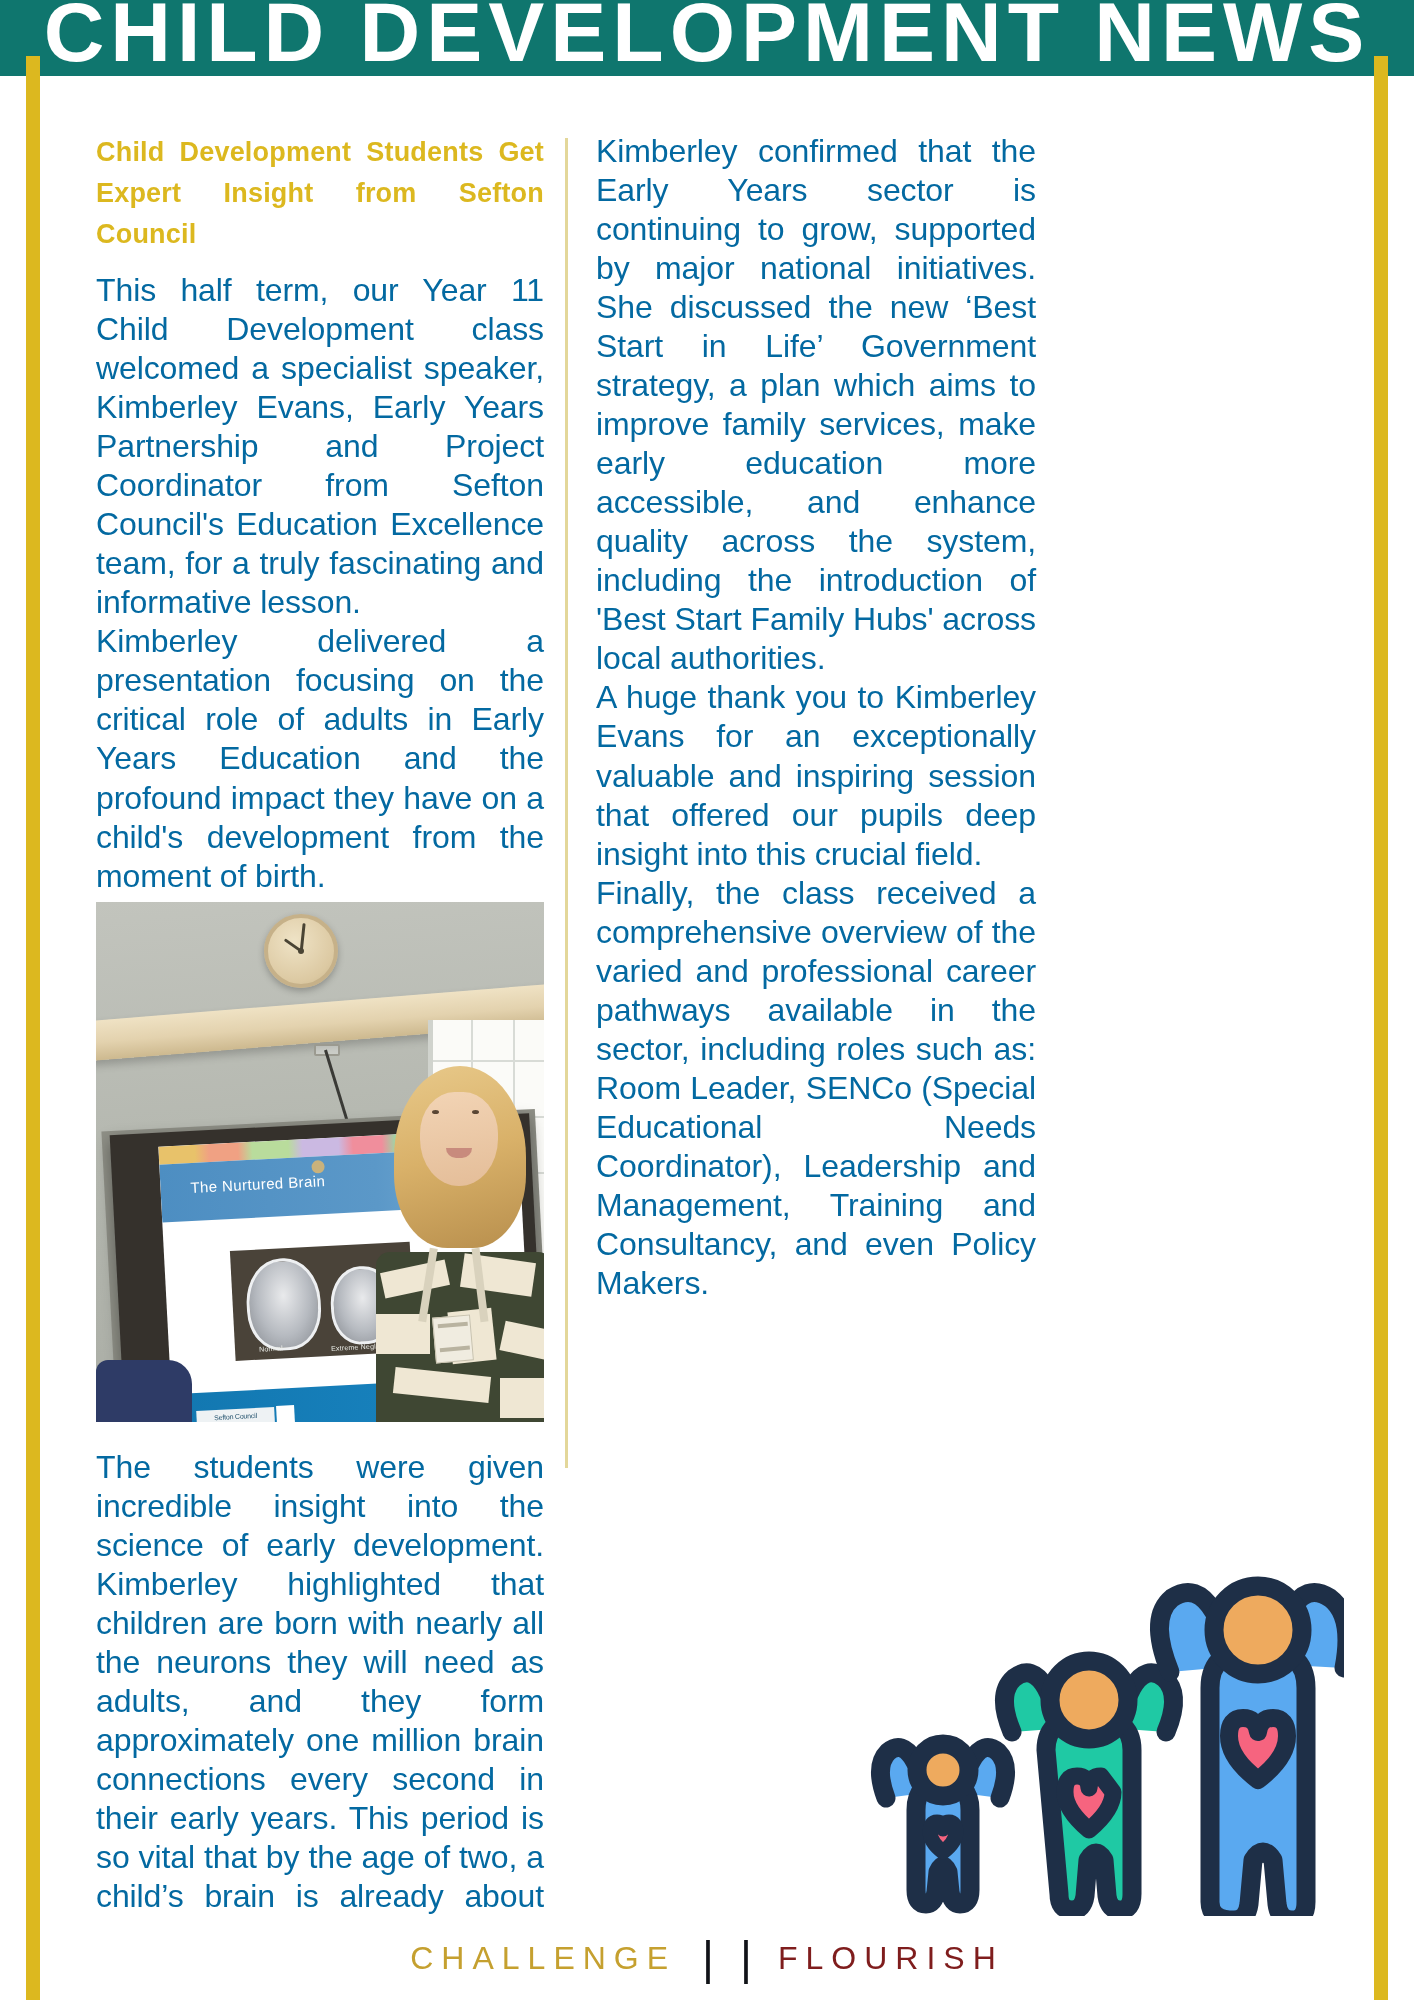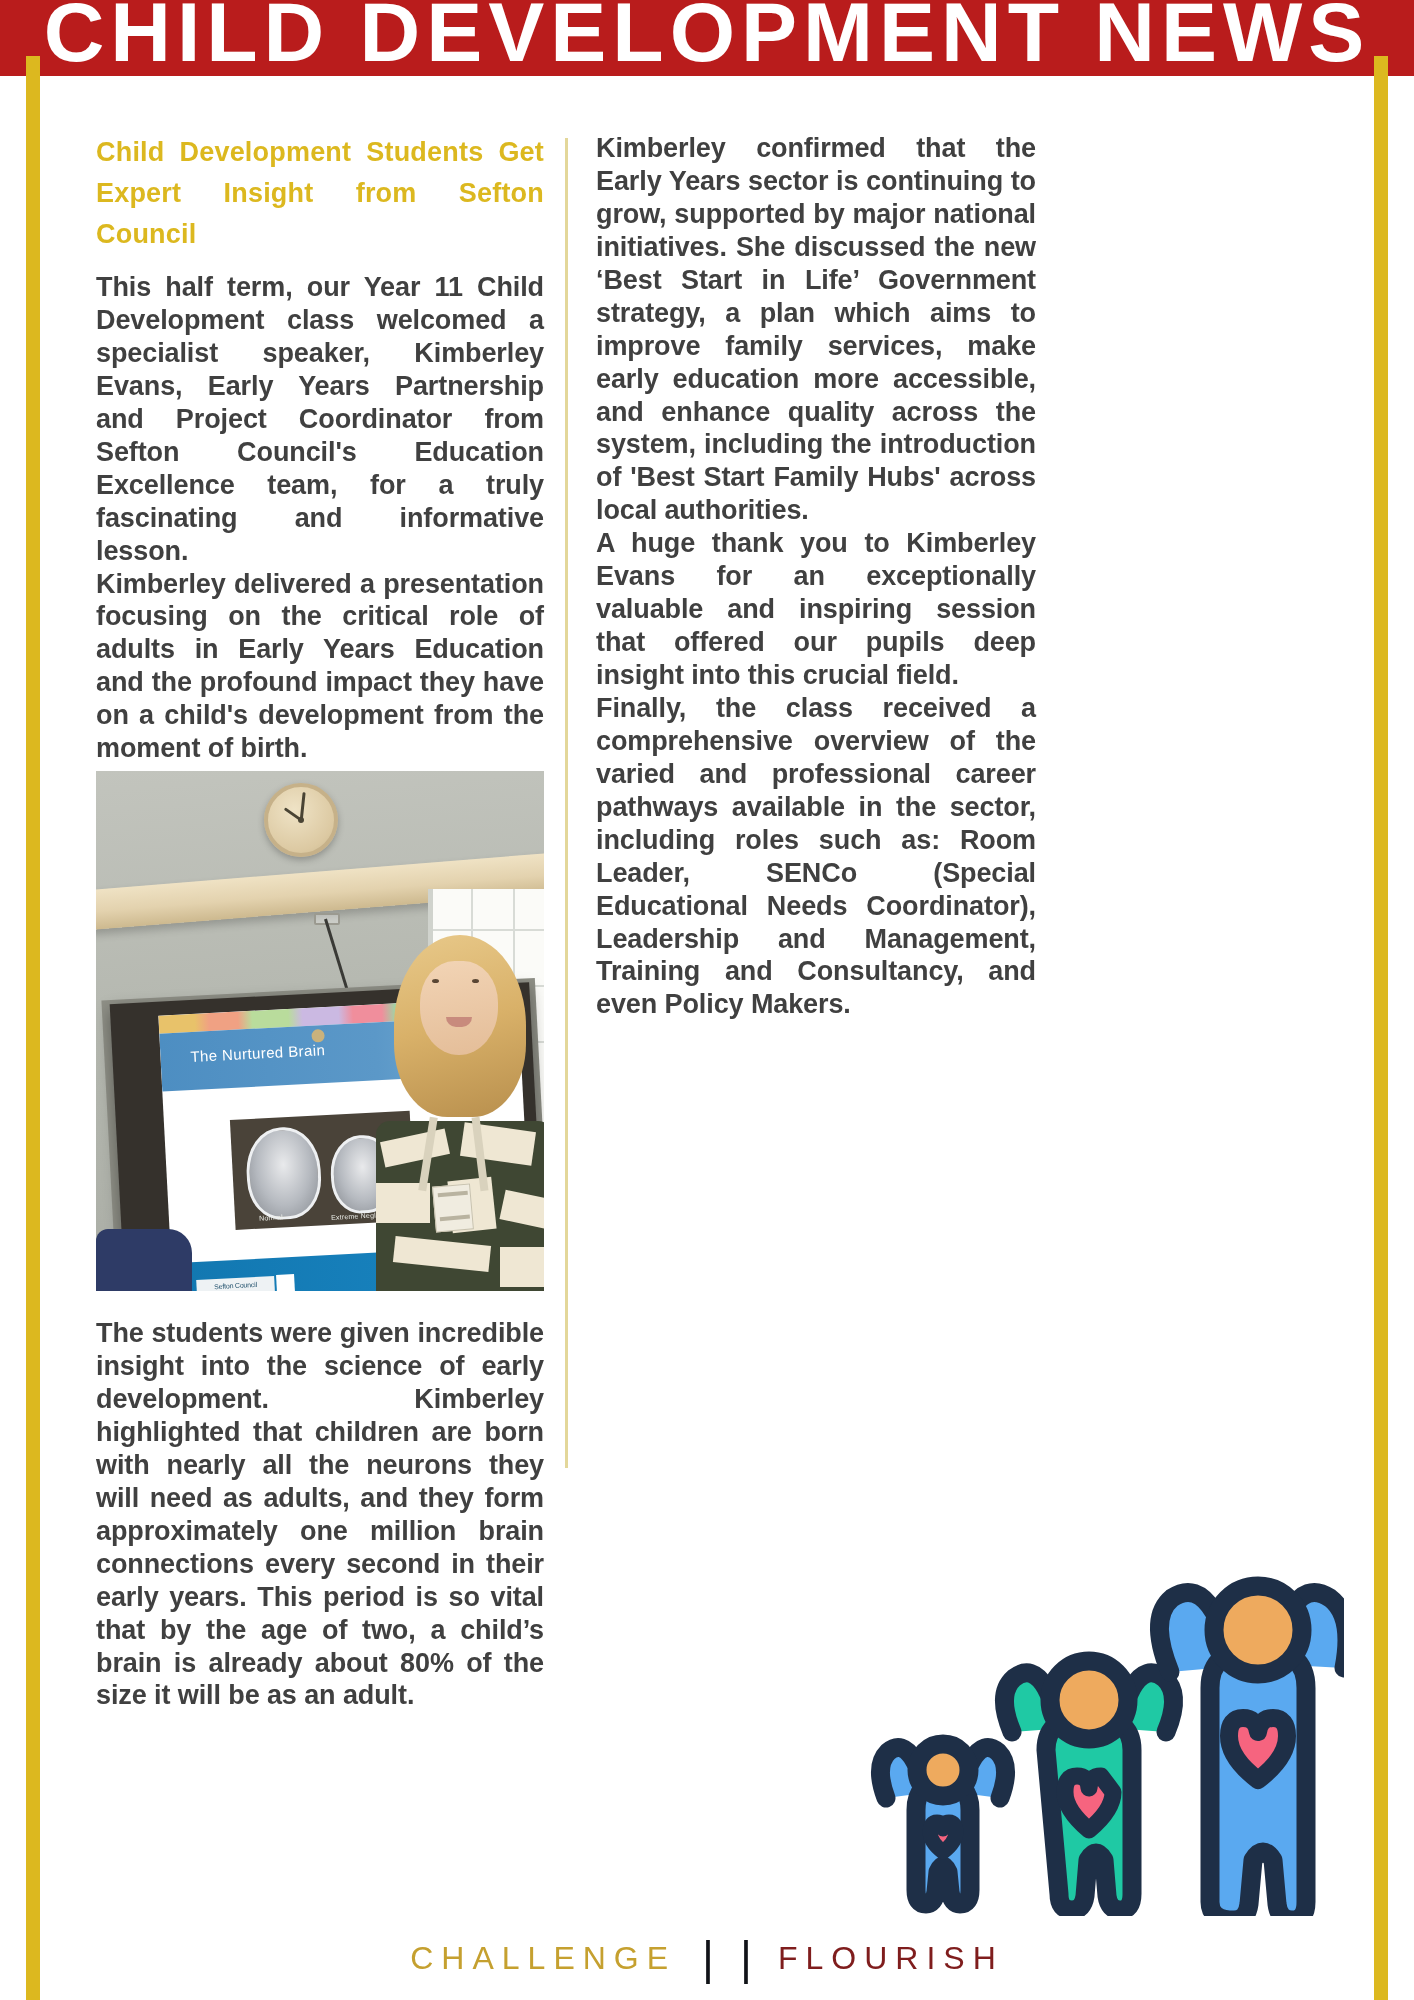--- a/index.html
+++ b/index.html
@@ -15,21 +15,21 @@
   .page {
     position:absolute; left:0; top:0; width:1414px; height:2000px;
     background:#ffffff;
   }
   .frame-left  { position:absolute; left:26px;  top:56px; width:14px; height:1944px; background:#dcb81f; }
   .frame-right { position:absolute; right:26px; top:56px; width:14px; height:1944px; background:#dcb81f; }
 
   
   .header-banner {
     position:absolute; left:0; top:0; width:1414px; height:76px;
-    background:#b91c1c; overflow:hidden;padding-left:14px;
+    background:#0f766e; overflow:hidden;padding-left:14px;
   }
   .header-title {
     position:absolute; left:50%; top:-10px; transform:translateX(-50%);
     white-space:nowrap;
     font-family:"Liberation Sans", sans-serif;
     font-weight:bold;
     font-size:84px;
     letter-spacing:6px;
     color:#ffffff;
     line-height:1.0;
@@ -59,27 +59,26 @@
     font-size:27px;
     font-weight:bold;
     color:#dcb81f;
     line-height:1.52;
     text-align:justify;
     text-align-last:left;
     letter-spacing:0.2px;
     margin-bottom:16px;
   }
   .body-p {
-    font-size:27px;
-    color:#404040;
+    font-size:32px;
+    color:#0369a1;
     line-height:1.22;
     text-align:justify;
     text-align-last:left;
     letter-spacing:-0.1px;
-    font-weight:bold;
   }
   .body-p + .body-p { margin-top:0px; }
   .gap-p { margin-top:26px; }
 
   
   .photo {
     position:relative;
     width:448px; height:520px;
     margin-top:6px;
     overflow:hidden;

